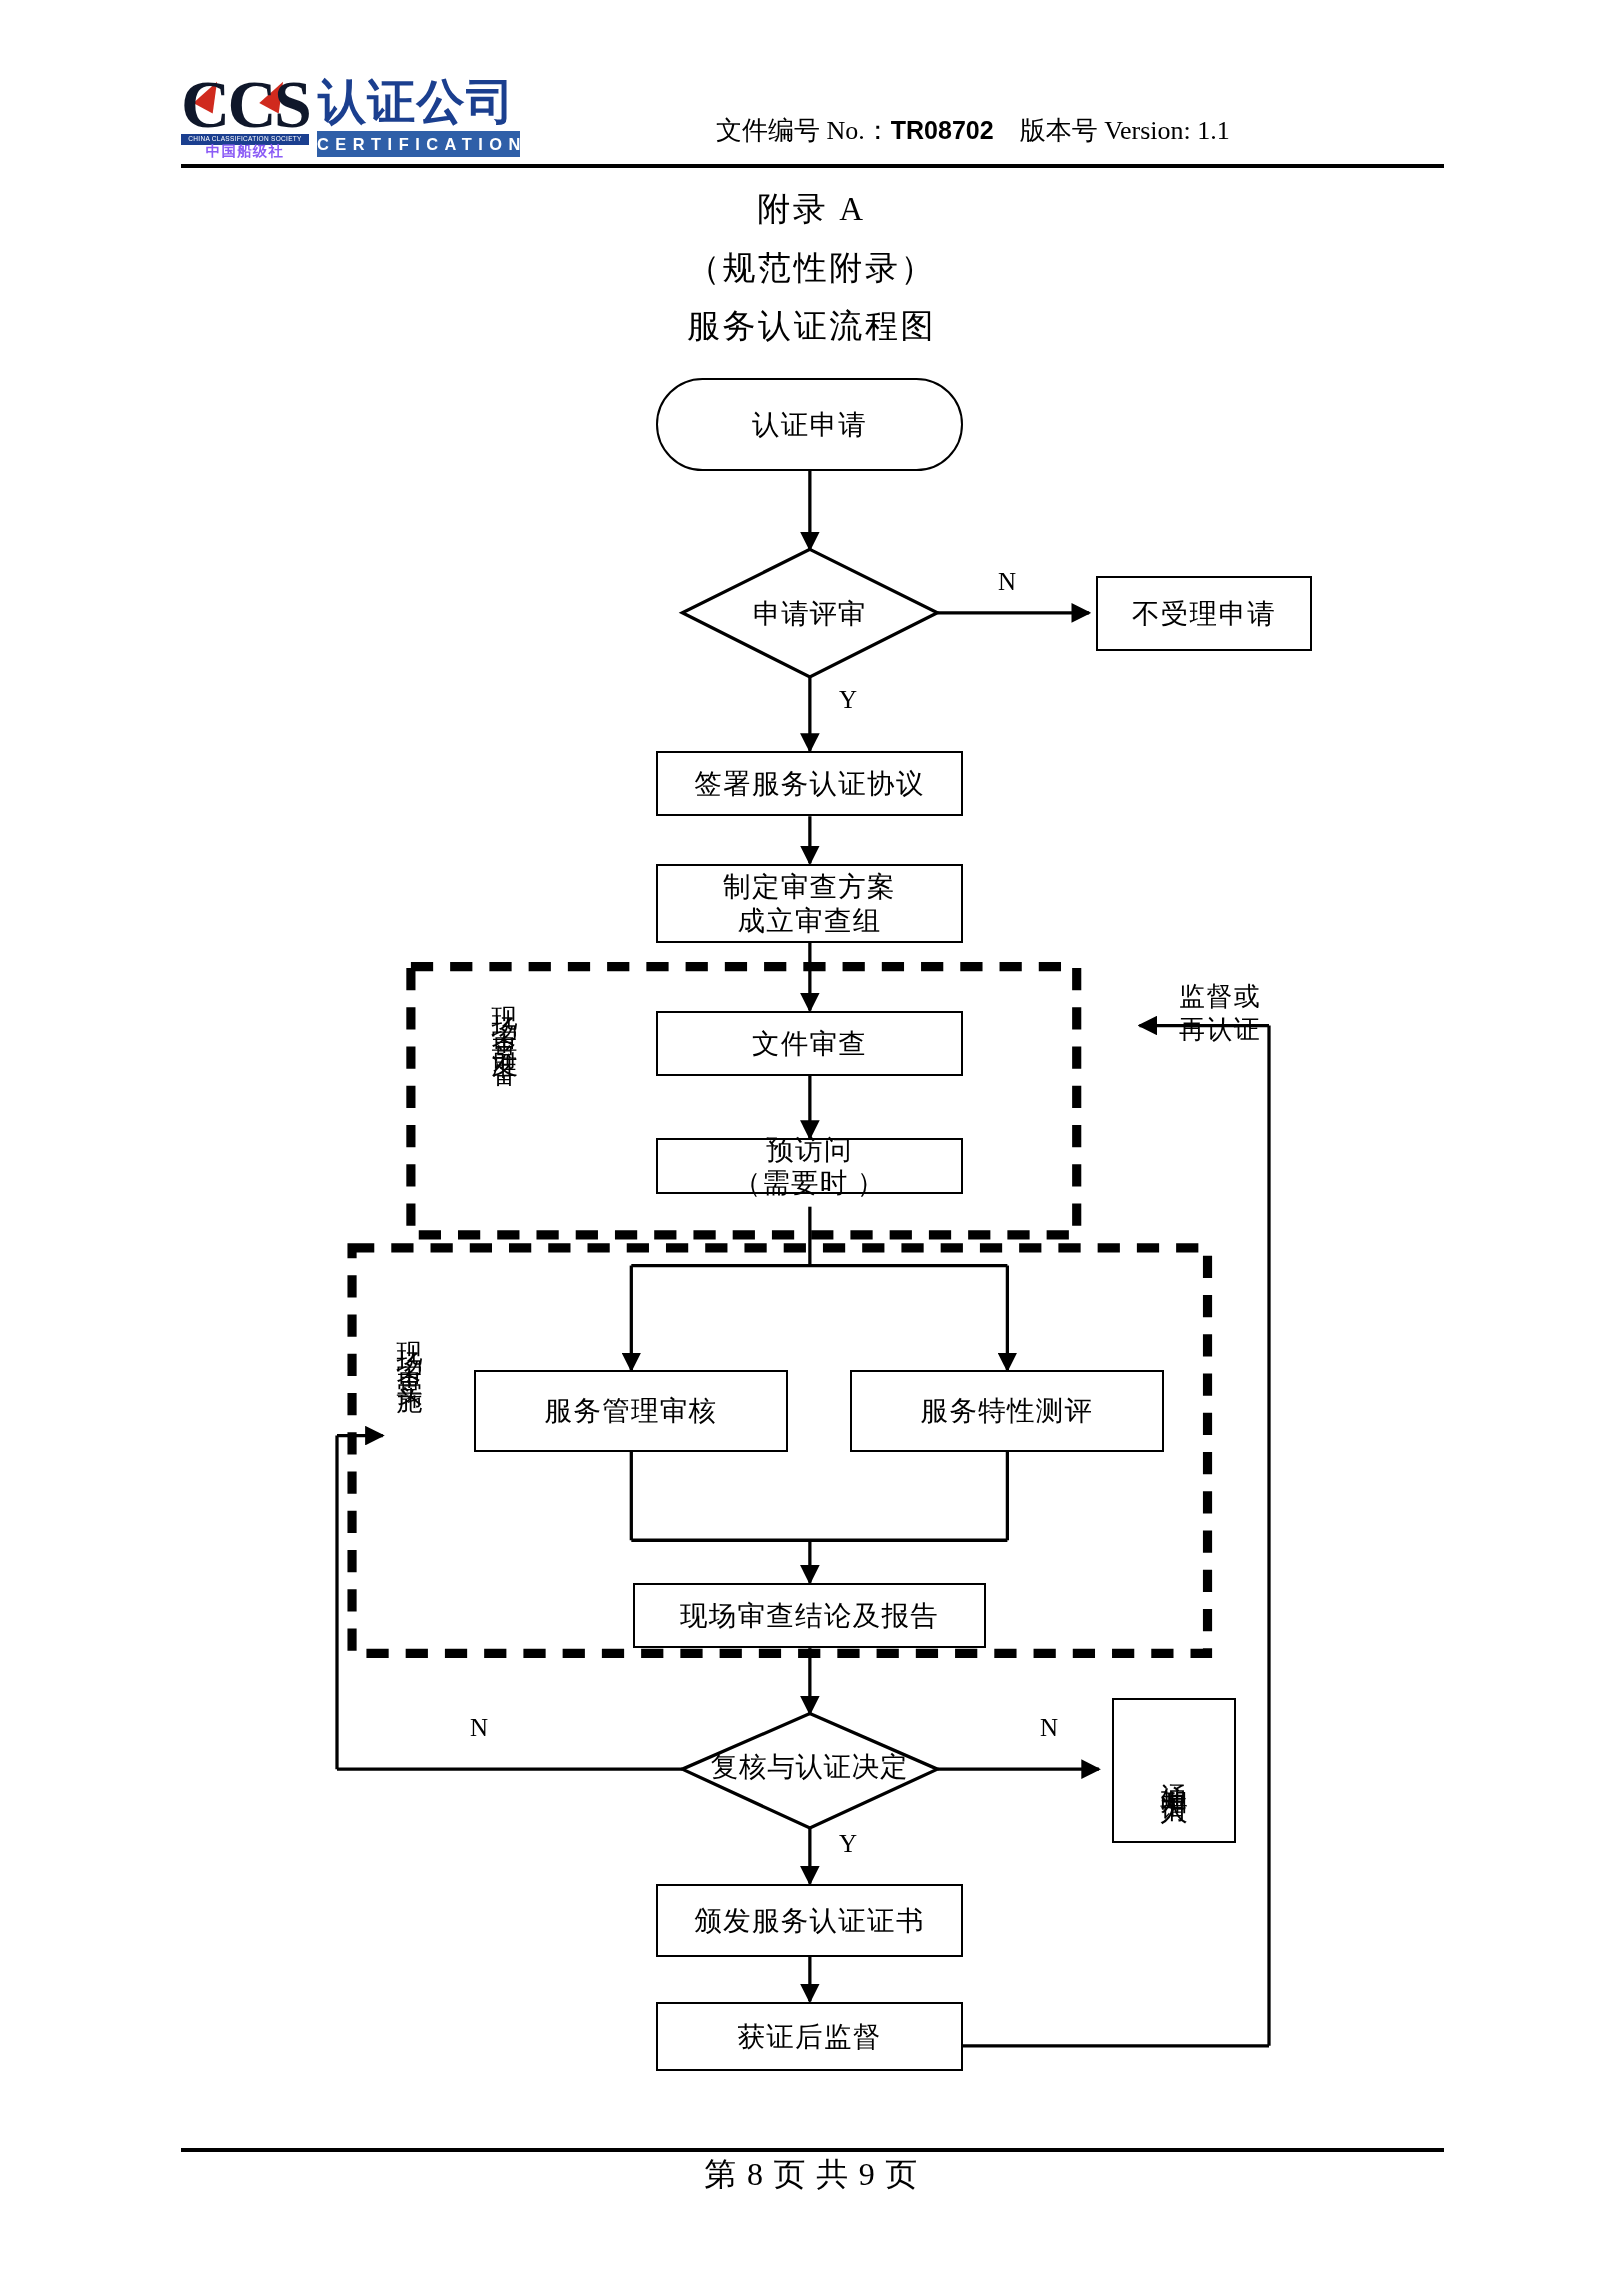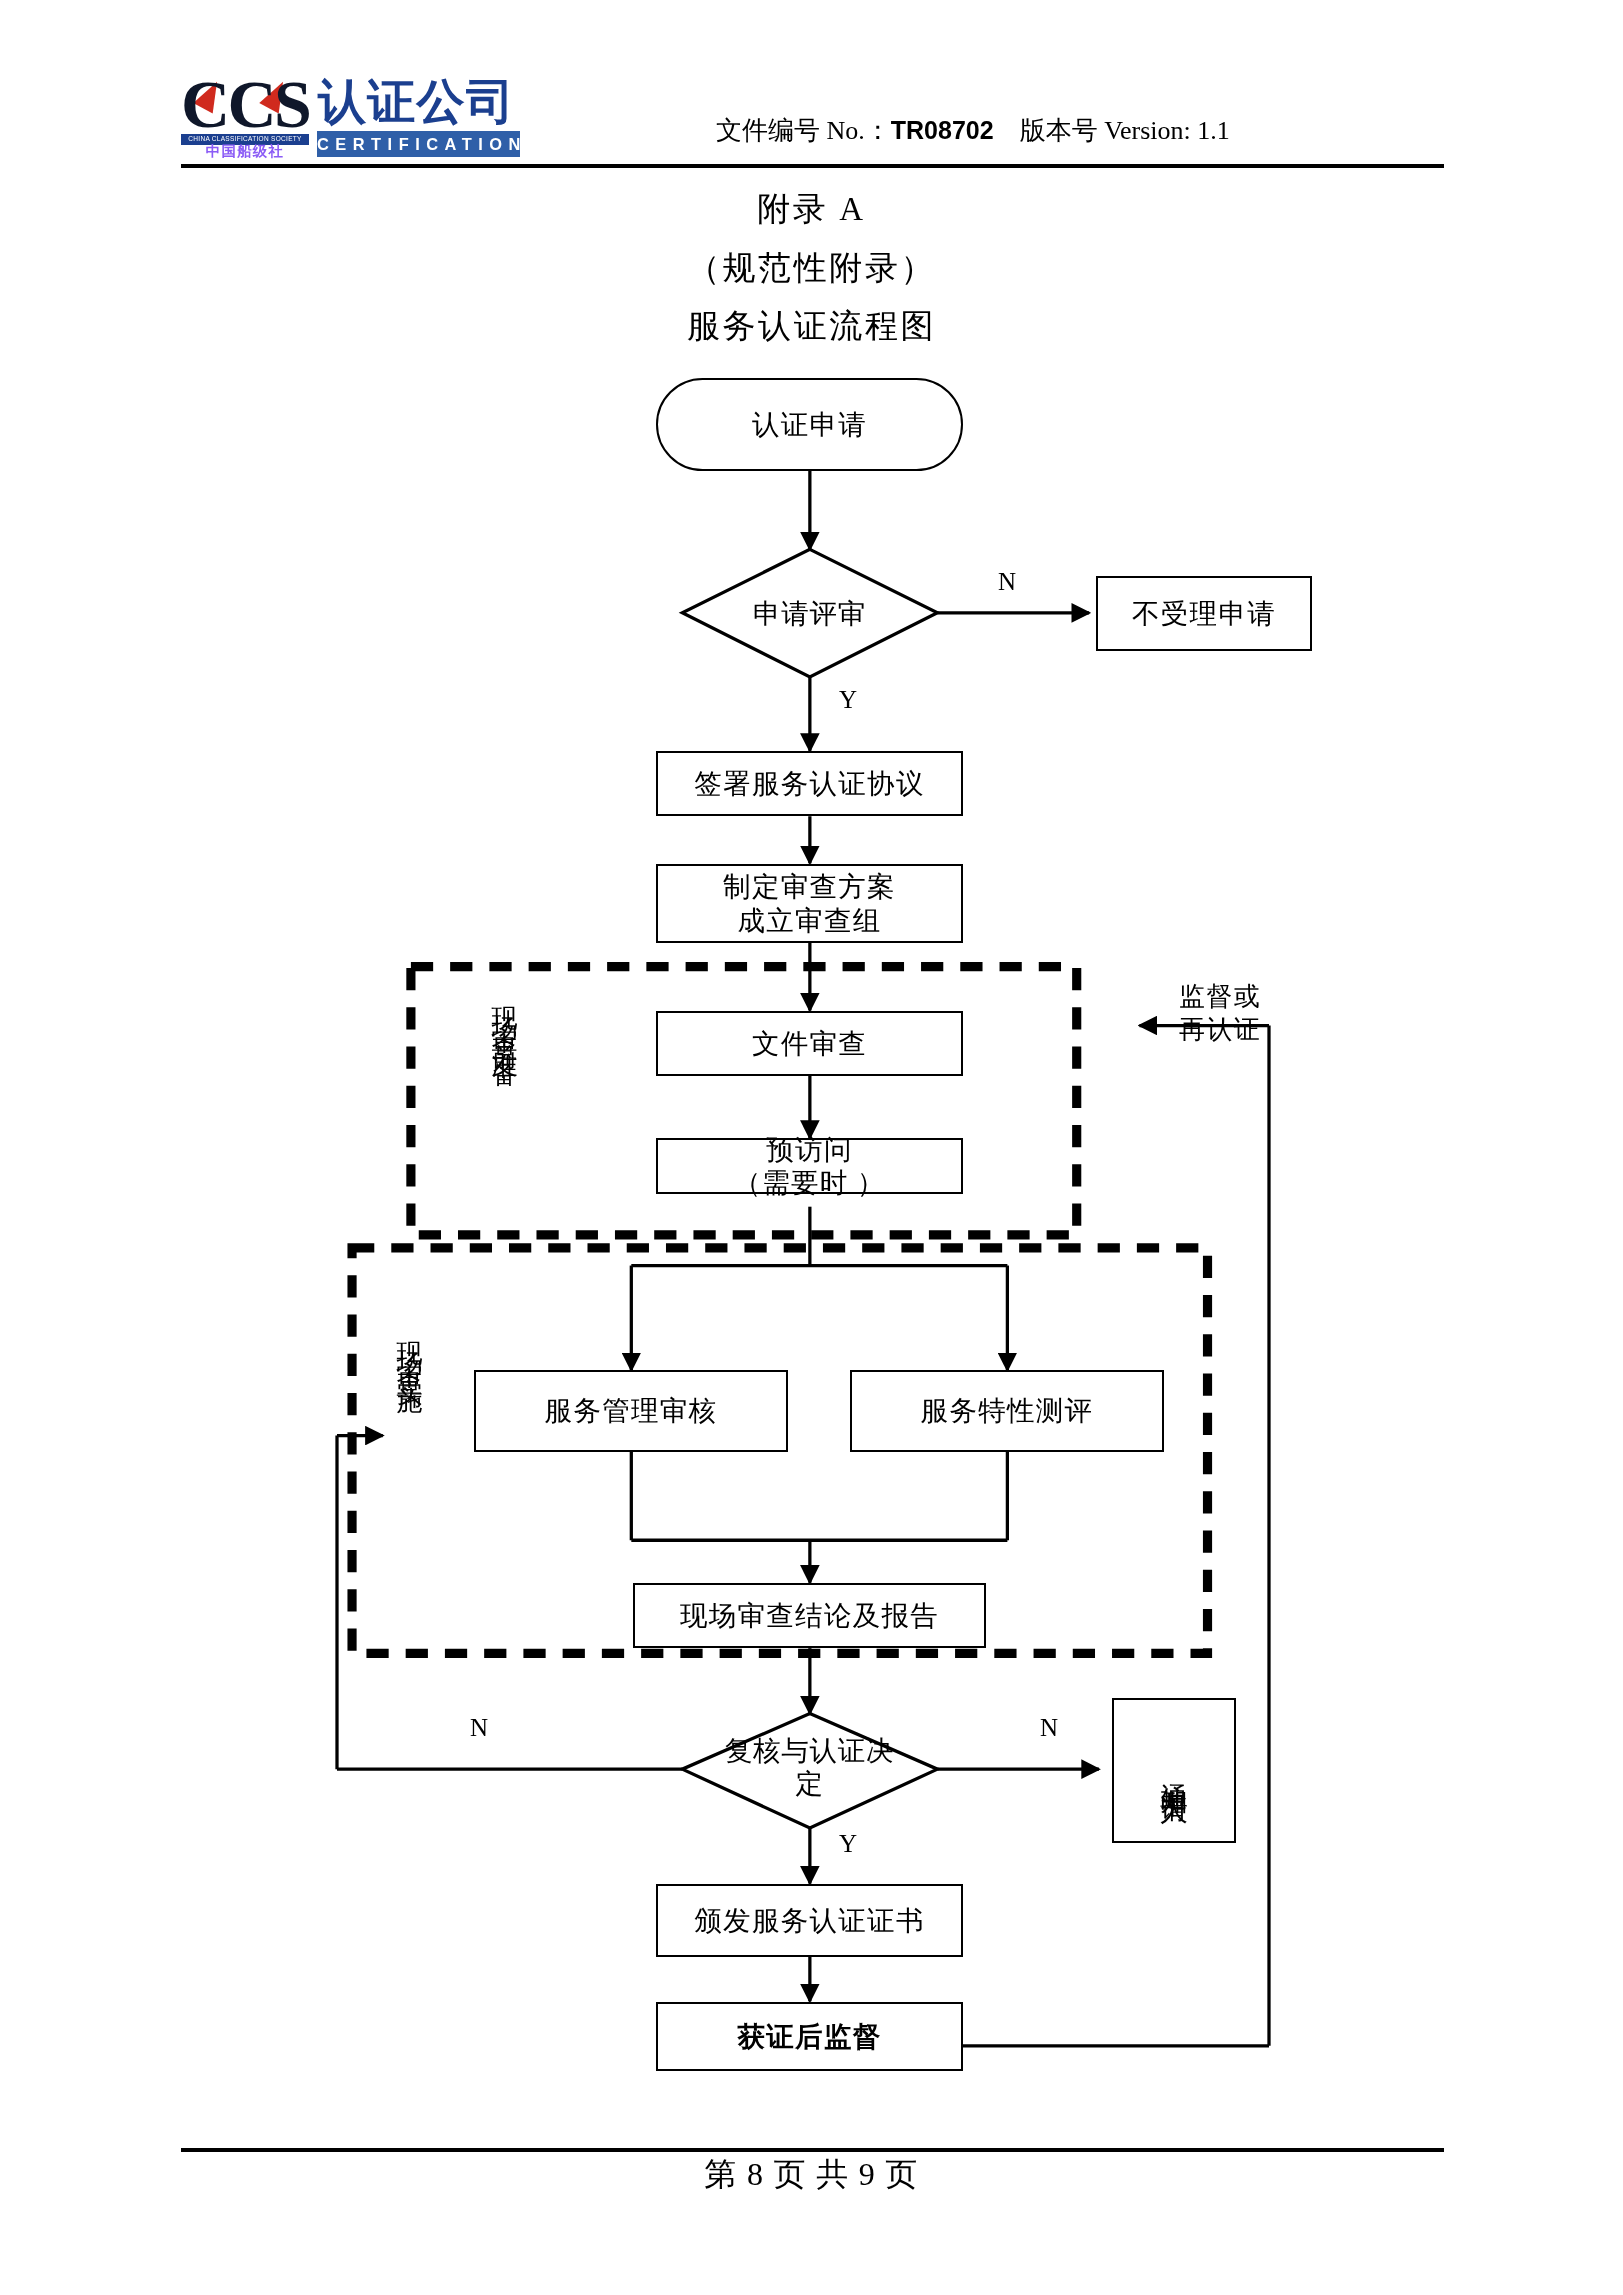--- a/index.html
+++ b/index.html
@@ -164,30 +164,30 @@
     <span>预访问</span>
     <span>（需要时 ）</span>
   </div>
 
   <div class="node" style="left:474px;top:1370px;width:314px;height:82px;">服务管理审核</div>
 
   <div class="node" style="left:850px;top:1370px;width:314px;height:82px;">服务特性测评</div>
 
   <div class="node" style="left:633px;top:1583px;width:353px;height:65px;">现场审查结论及报告</div>
 
-  <div class="diamond-label" style="left:682px;top:1727px;width:255px;height:79px;flex-direction:column;">
+  <div class="diamond-label" style="left:682px;top:1727px;width:255px;height:79px;flex-direction:row;">
     <span>复核与认证决</span>
     <span>定</span>
   </div>
 
   <div class="node vert" style="left:1112px;top:1698px;width:124px;height:145px;">通知申请人</div>
 
   <div class="node" style="left:656px;top:1884px;width:307px;height:73px;">颁发服务认证证书</div>
 
-  <div class="node" style="left:656px;top:2002px;width:307px;height:69px;font-weight:bold;">获证后监督</div>
+  <div class="node" style="left:656px;top:2002px;width:307px;height:69px;">获证后监督</div>
 
   <div class="grouplabel" style="left:484px;top:986px;height:236px;">现场审查前准备</div>
 
   <div class="grouplabel" style="left:389px;top:1321px;height:262px;">现场审查实施</div>
 
   <div class="edgelabel" style="left:998px;top:568px;">N</div>
   <div class="edgelabel" style="left:839px;top:686px;">Y</div>
   <div class="edgelabel" style="left:470px;top:1714px;">N</div>
   <div class="edgelabel" style="left:1040px;top:1714px;">N</div>
   <div class="edgelabel" style="left:839px;top:1830px;">Y</div>

